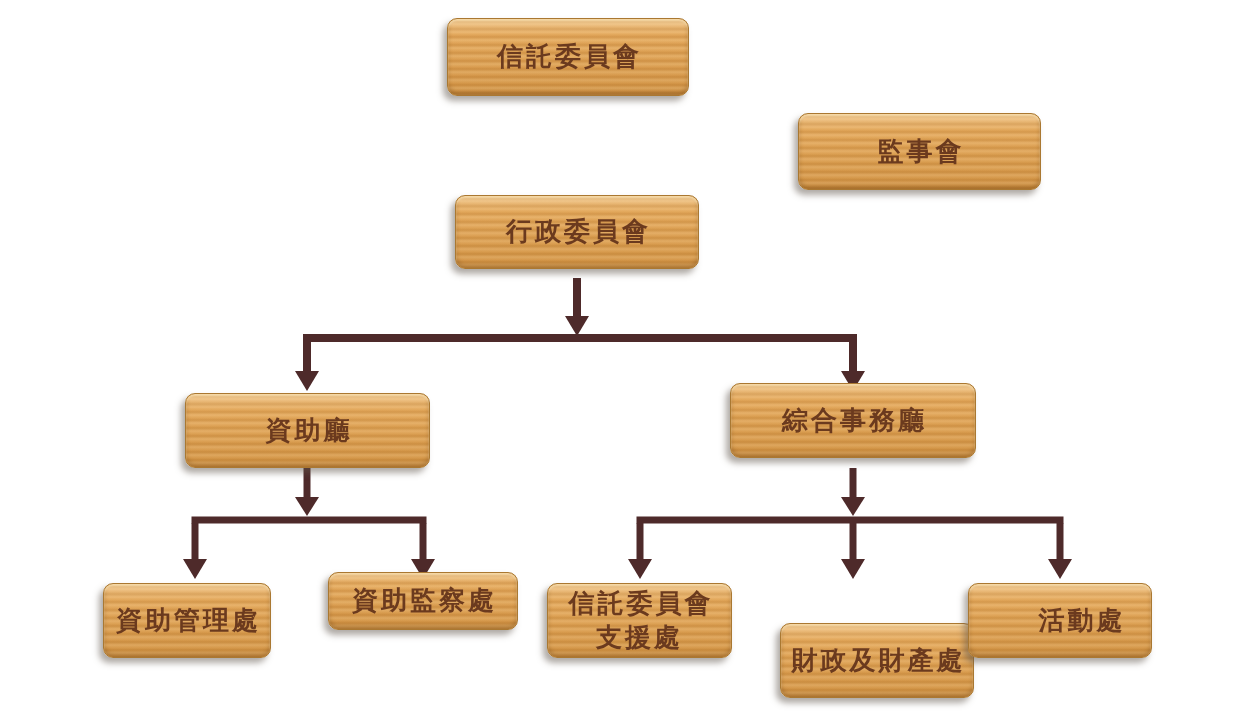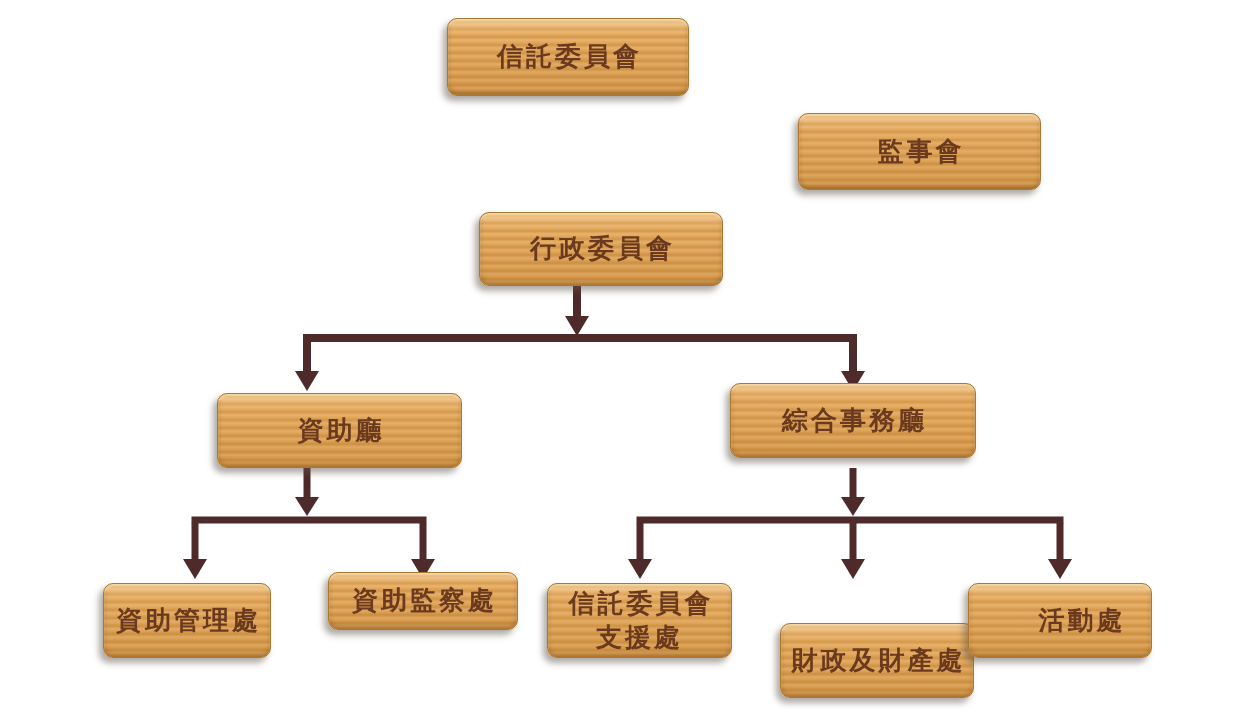--- a/index.html
+++ b/index.html
@@ -52,22 +52,22 @@
     font-weight: bold;
     font-size: 26px;
     letter-spacing: 3px;
     line-height: 1.3;
     text-align: center;
     white-space: pre-line;
     text-indent: 3px; 
   }
   .n-trust          { left: 447px; top: 18px;  width: 242px; height: 78px; }
   .n-supervisory    { left: 798px; top: 113px; width: 243px; height: 77px; }
-  .n-admin          { left: 455px; top: 212px; width: 244px; height: 74px; margin-left: 24px; }
-  .n-funding        { left: 185px; top: 393px; width: 245px; height: 75px; margin-left: 32px; }
+  .n-admin          { left: 455px; top: 195px; width: 244px; height: 74px; }
+  .n-funding        { left: 185px; top: 393px; width: 245px; height: 75px; }
   .n-general        { left: 730px; top: 383px; width: 246px; height: 75px; }
   .n-funding-mgmt   { left: 103px; top: 583px; width: 168px; height: 75px; }
   .n-funding-monitor{ left: 328px; top: 572px; width: 190px; height: 58px; }
   .n-hr-tech        { left: 547px; top: 583px; width: 185px; height: 75px; }
   .n-finance        { left: 780px; top: 583px; width: 194px; height: 75px; margin-top: 40px; }
   .n-activities     { left: 968px; top: 583px; width: 184px; height: 75px; padding-left: 41px; }
 </style>
 </head>
 <body>
 

